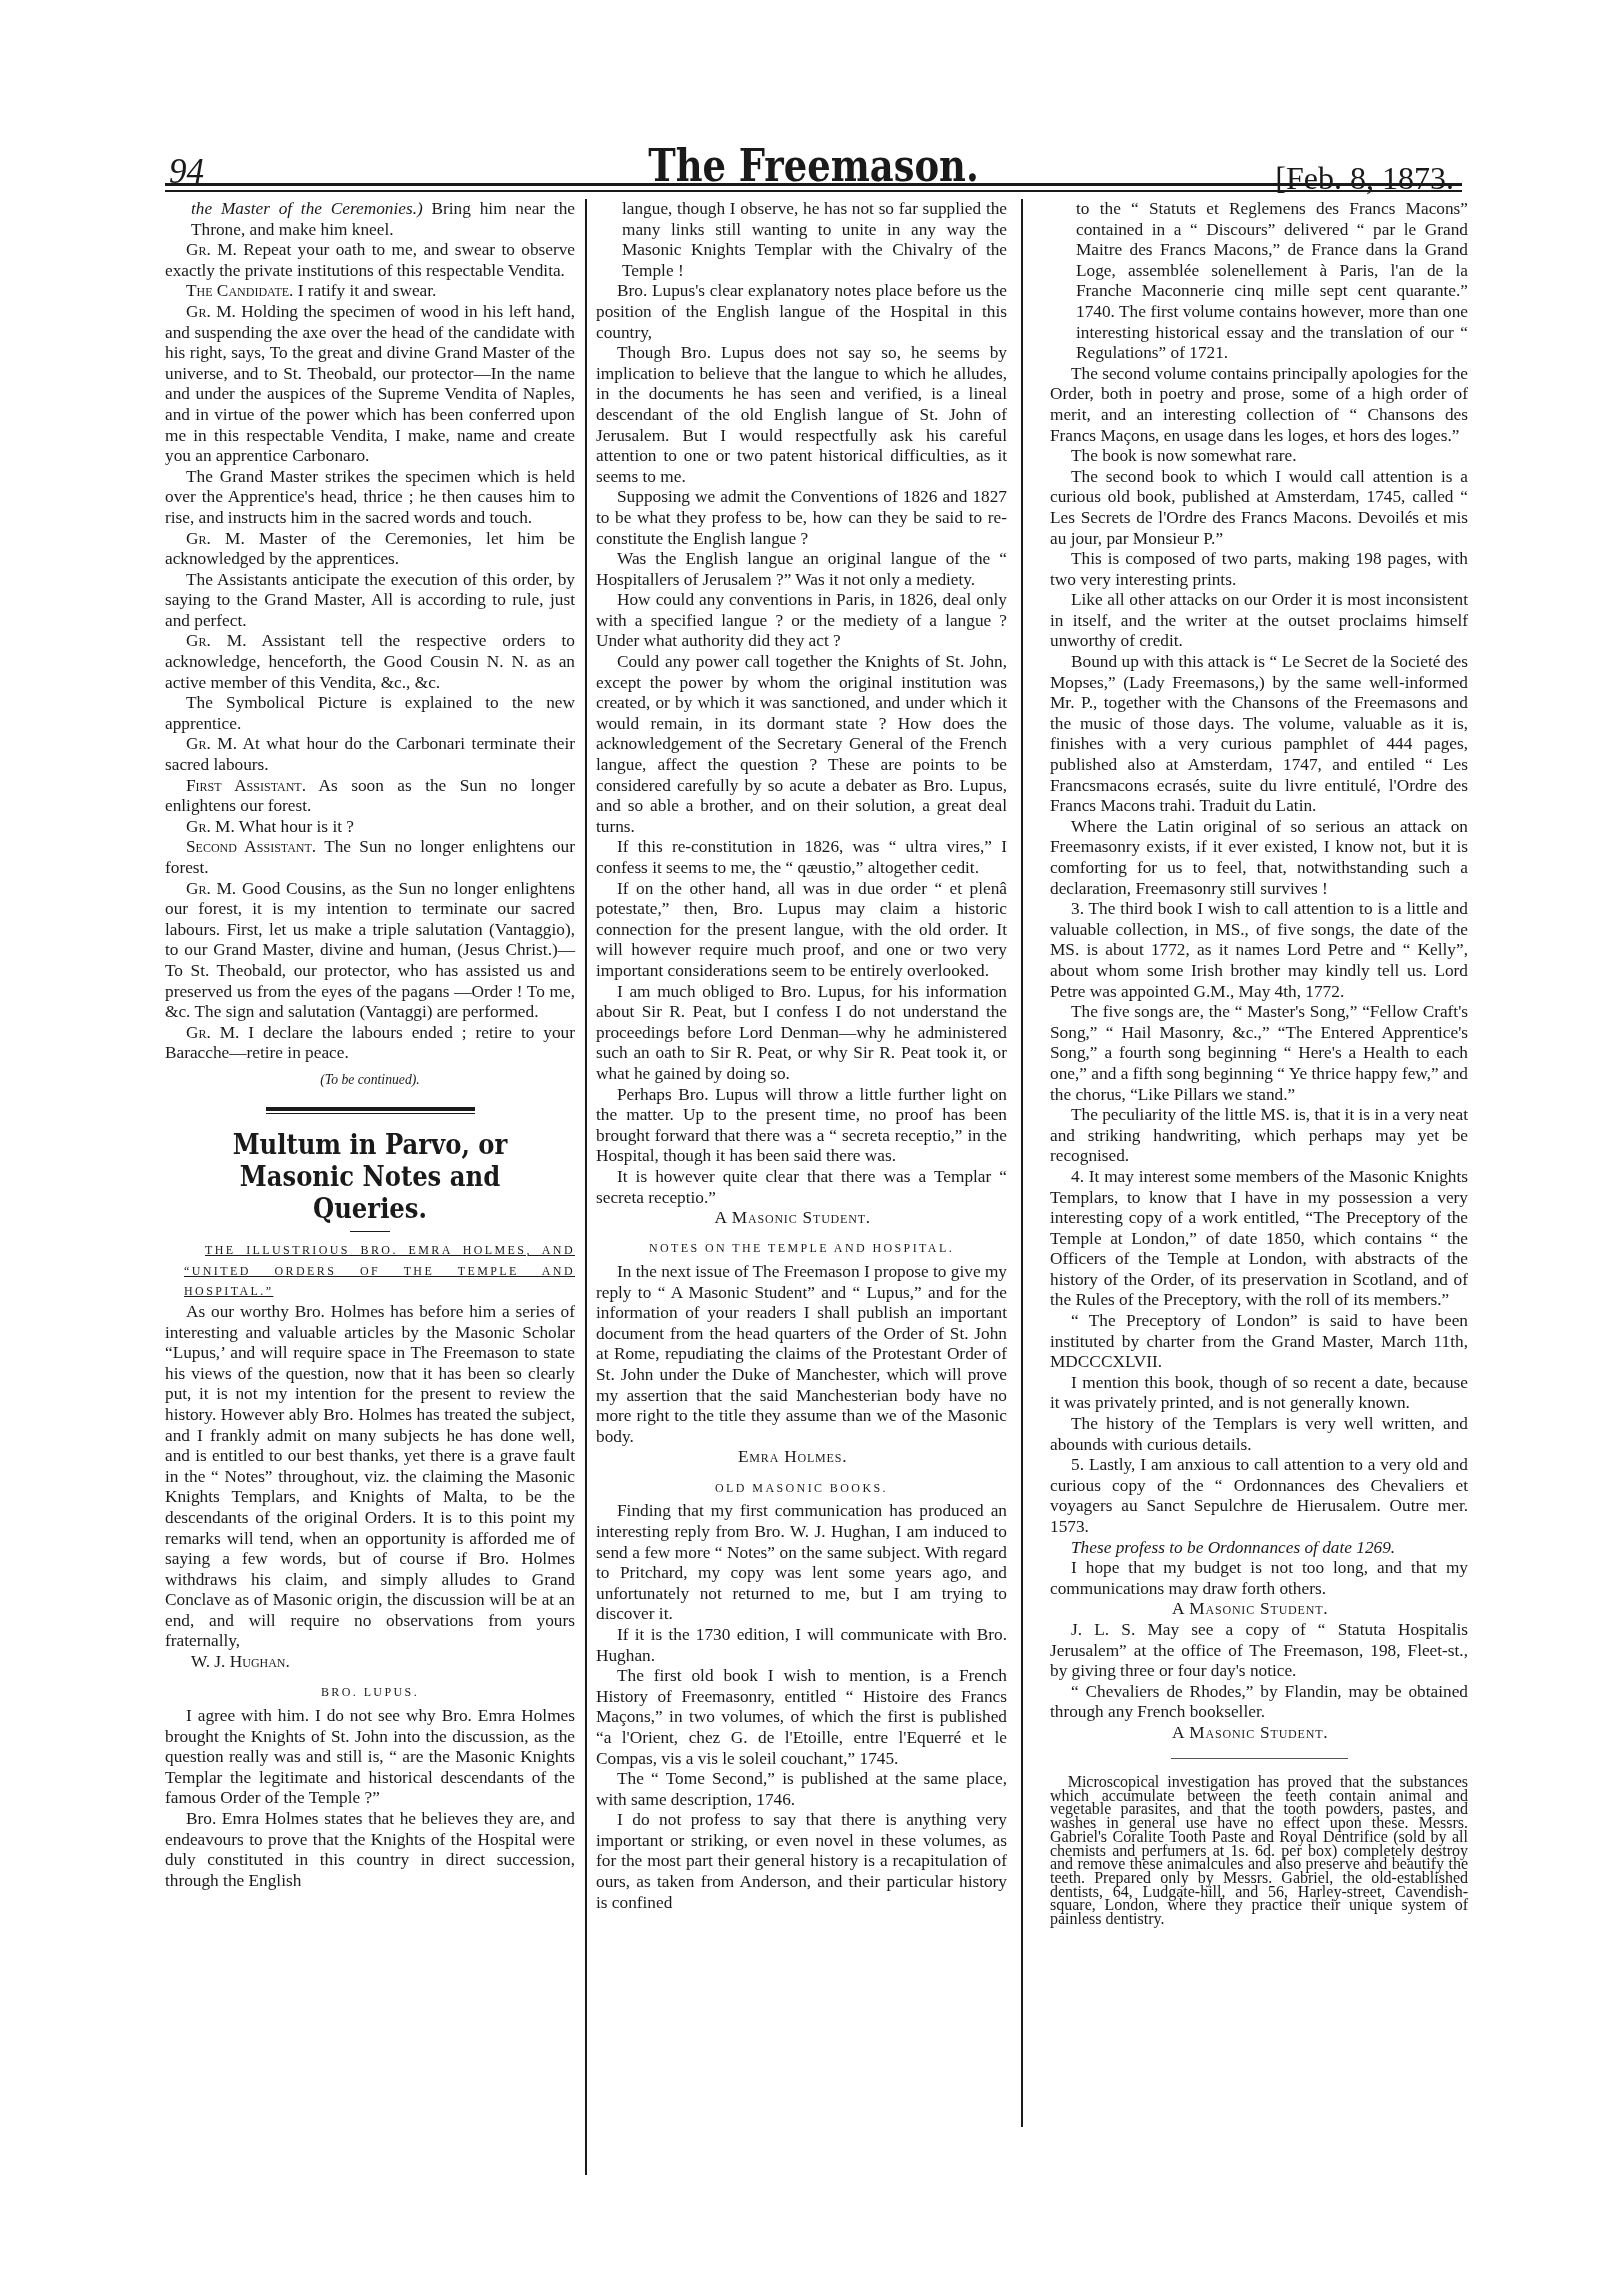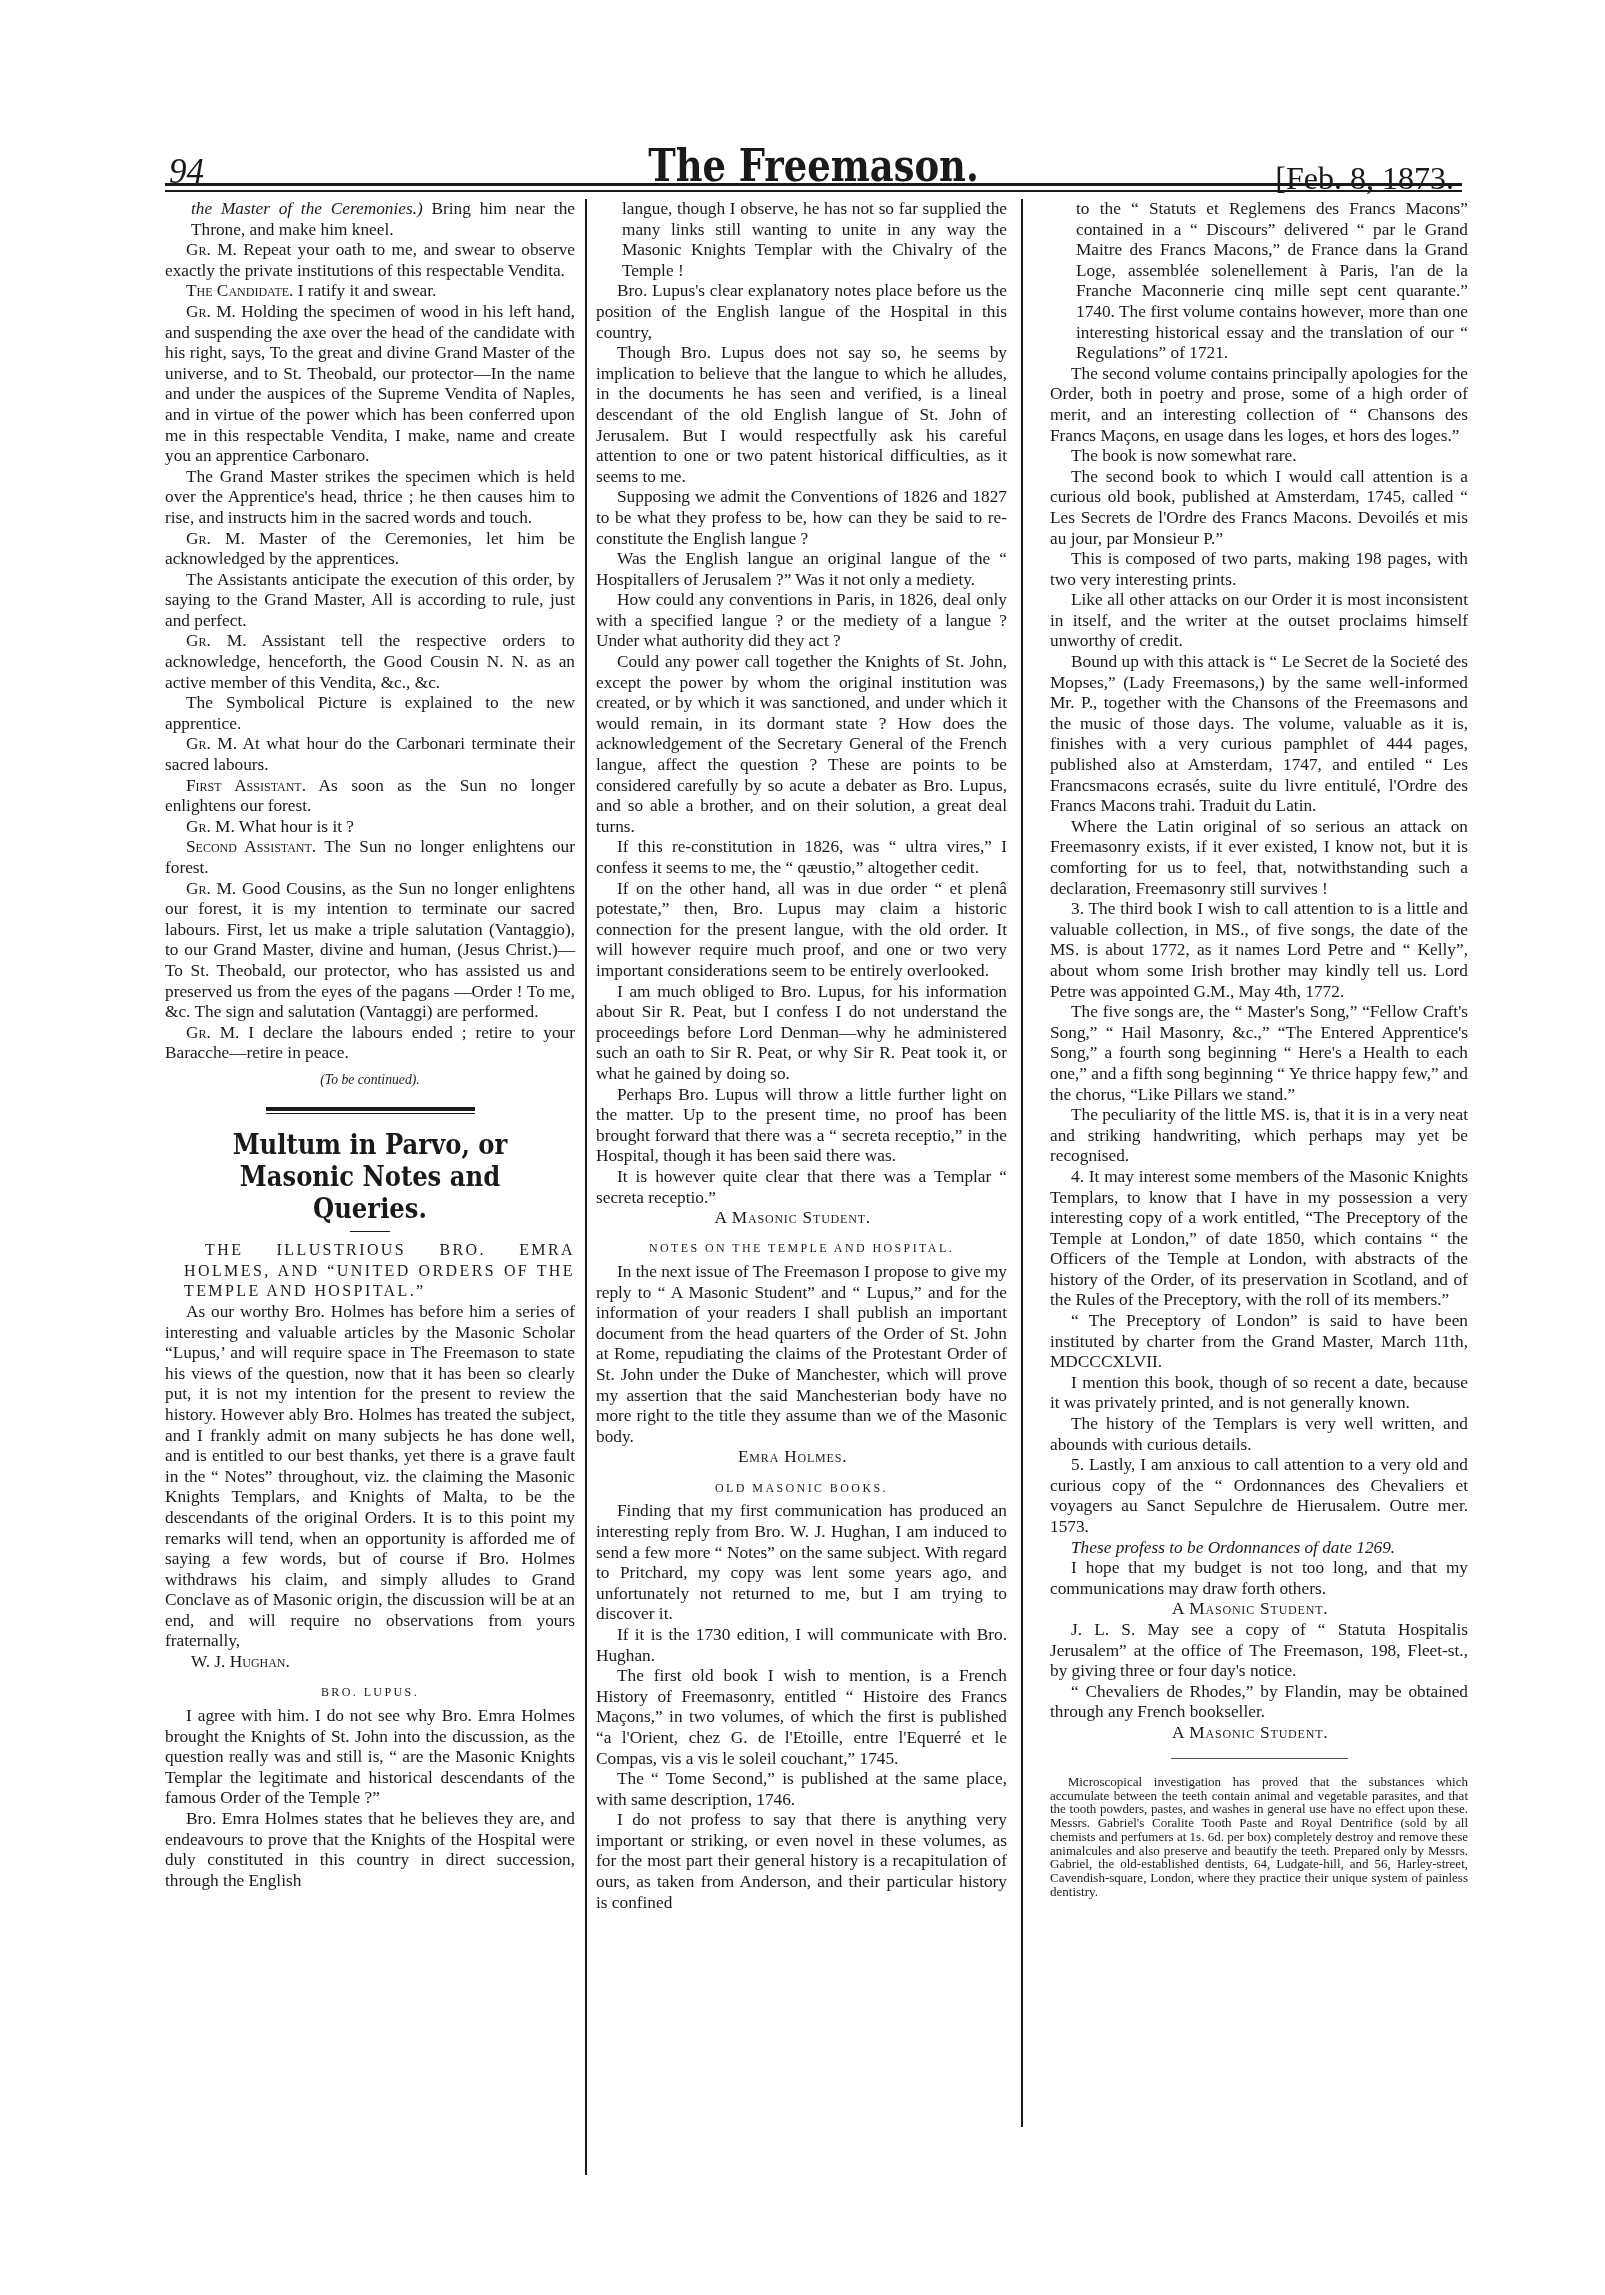--- a/index.html
+++ b/index.html
@@ -17,28 +17,28 @@
   .col p { margin: 0; text-indent: 21px; }
   .col p.noind { text-indent: 0; margin-left: 26px; }
   #col1 { left: 165px; width: 410px; }
   #col2 { left: 596px; width: 411px; }
   #col3 { left: 1050px; width: 418px; }
   .vrule { position: absolute; width: 1.6px; background: #1a1a1a; }
   .sc { font-variant: small-caps; }
   .it { font-style: italic; }
   .sig { text-align: center; font-variant: small-caps; padding-right: 17.7px; letter-spacing: 0.8px; }
   .subhead { text-align: center; font-size: 12px; letter-spacing: 2.4px; text-transform: uppercase; margin: 9.6px 0 3.2px 0; }
-  .subhead-left { font-size: 16px; letter-spacing: 2.4px; text-transform: uppercase; text-align: justify; margin: 8px 0 3.2px 0; text-indent: 0; padding-left: 19px; }
+  .subhead-left { font-size: 12px; letter-spacing: 2.4px; text-transform: uppercase; text-align: justify; margin: 8px 0 3.2px 0; text-indent: 0; padding-left: 19px; text-decoration: underline; }
   .contd { text-align: center; font-style: italic; font-size: 13.7px; margin: 6.4px 0 16px 0; }
   .double-rule { width: 209px; margin: 0 auto; border-top: 4px solid #1a1a1a; border-bottom: 1.6px solid #1a1a1a; height: 2.4px; }
   .section-title { text-align: center; font-size: 27px; line-height: 32px; margin: 14.5px 0 6.4px 0;
                    font-family: "DejaVu Serif", serif; transform: scaleX(0.9); }
   .short-rule { width: 40px; margin: 3.2px auto 8px auto; border-top: 1.6px solid #1a1a1a; }
   .small-rule { width: 177px; margin: 14.5px auto 16px auto; border-top: 1.6px solid #555; }
-  .advert { font-size: 13px; line-height: 13.7px; text-align: justify; }
+  .advert { font-size: 16px; line-height: 13.7px; text-align: justify; }
   .advert p { margin: 0; text-indent: 17.7px; }
 </style>
 </head>
 <body>
 
 <header class="masthead">
   <span class="page-num">94</span>
   <div class="paper-title">The Freemason.</div>
   <span class="issue-date">[Feb. 8, 1873.</span>
 </header>

